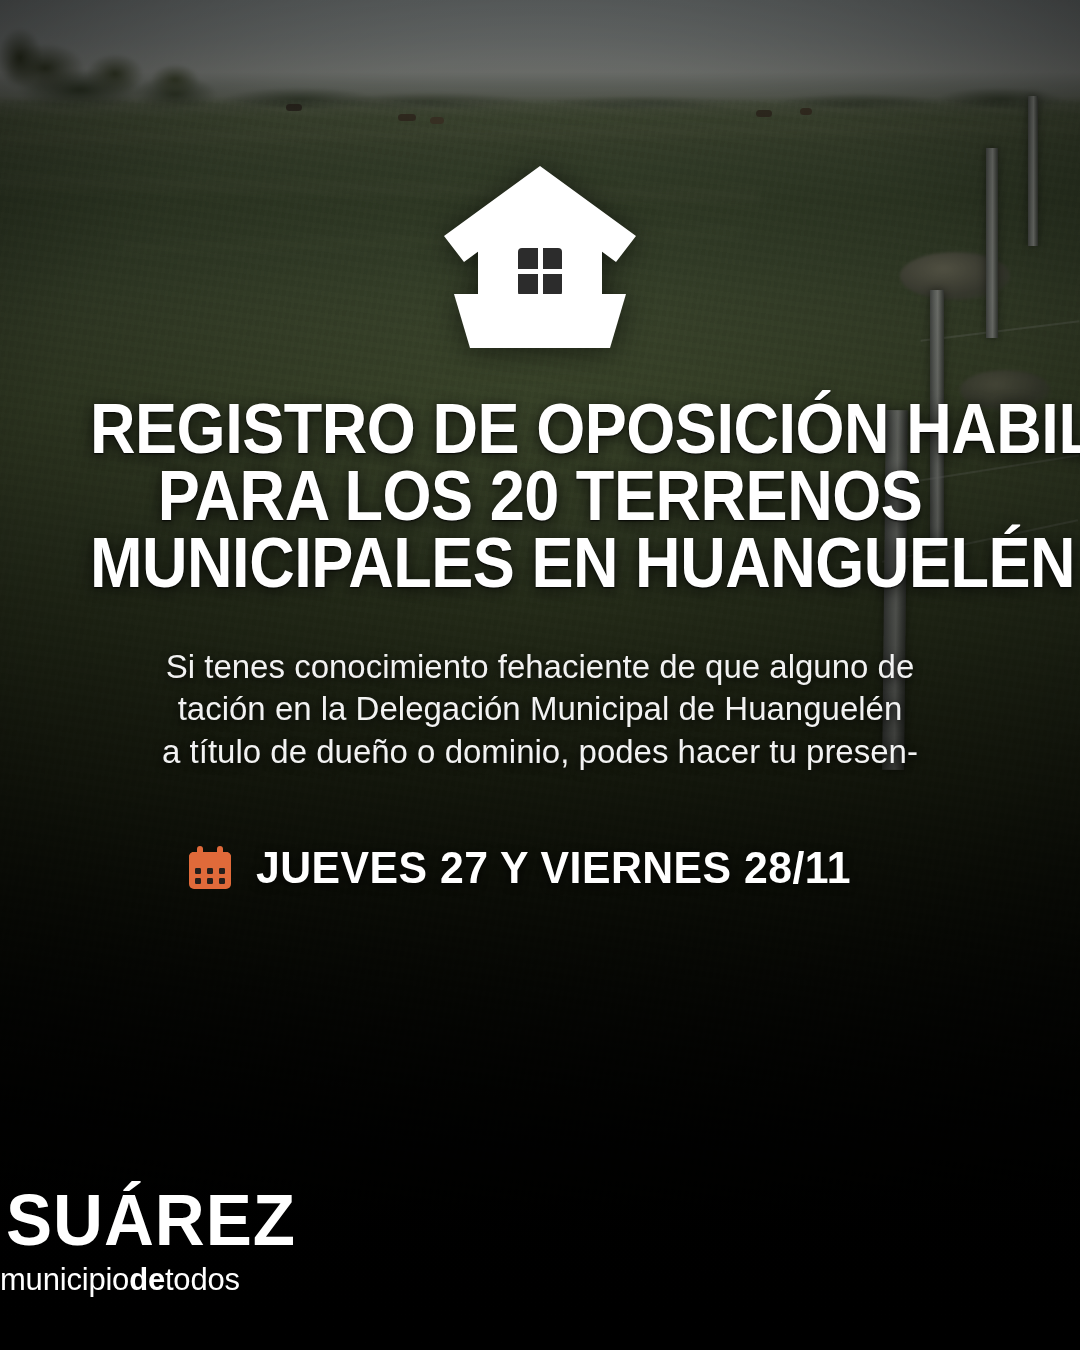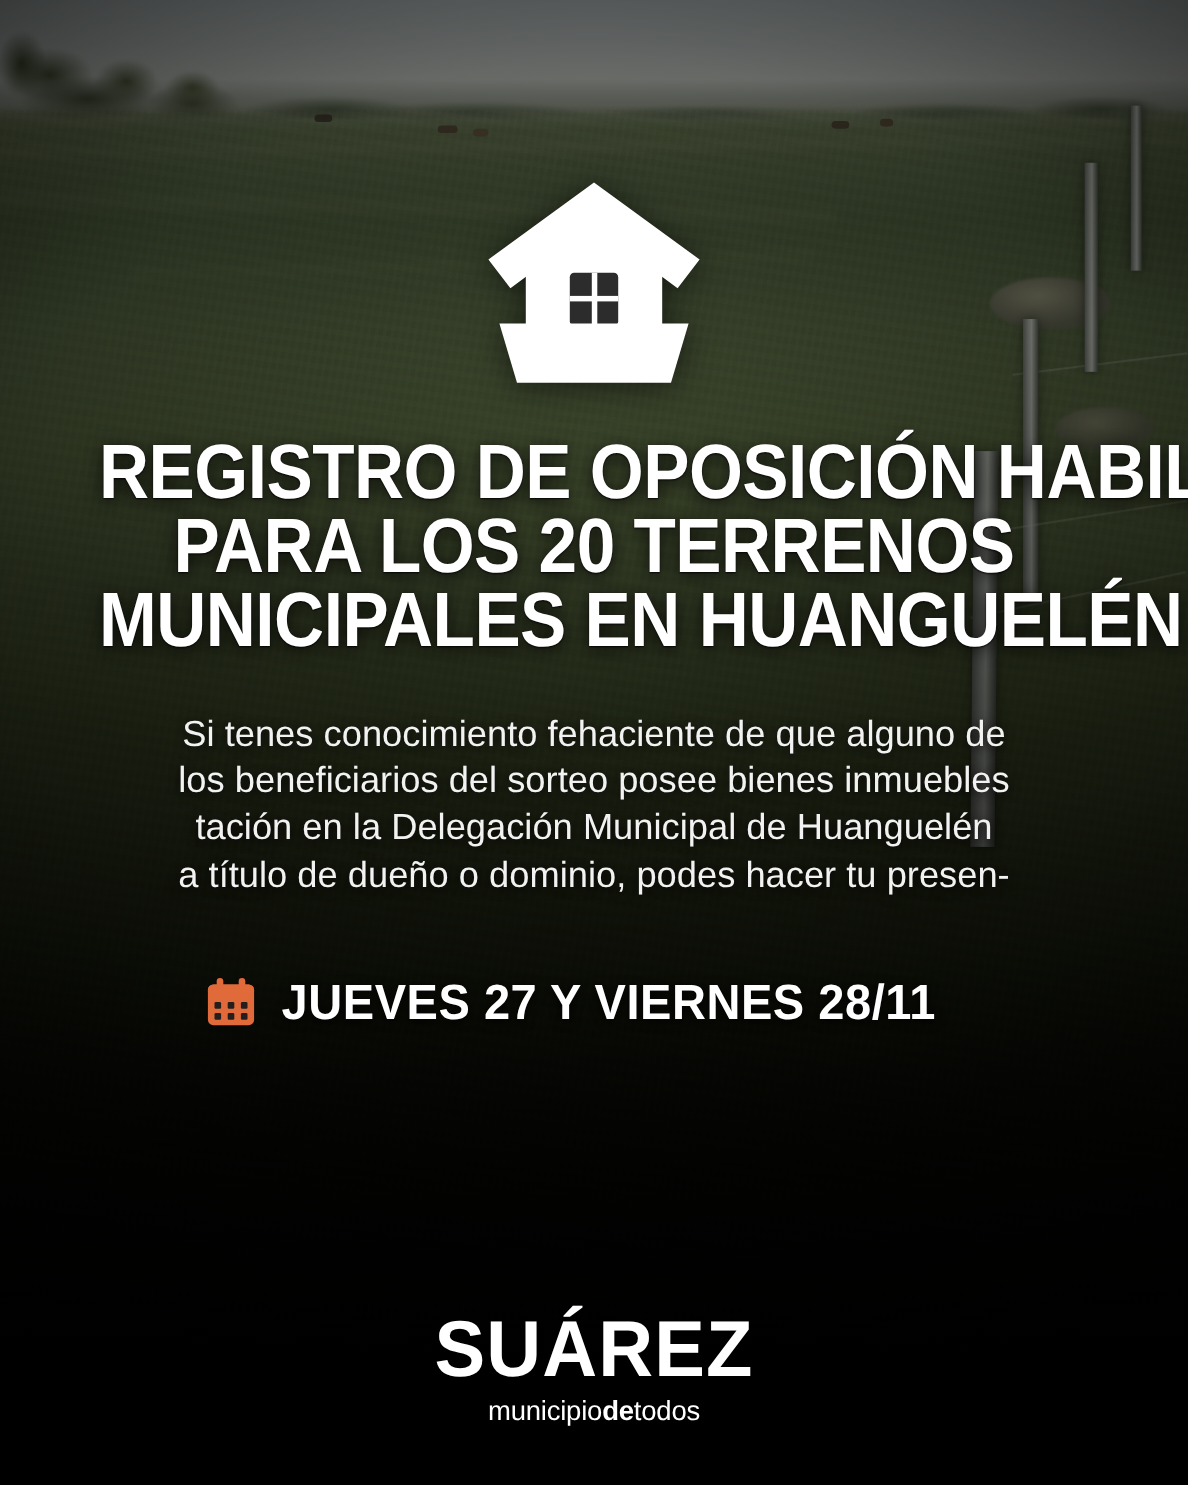--- a/index.html
+++ b/index.html
@@ -214,36 +214,36 @@
     transform: scaleX(0.95);
     transform-origin: left center;
     text-shadow: 0 2px 10px rgba(0,0,0,0.85);
     white-space: nowrap;
   }
 
   .brand {
     position: absolute;
     left: 0; right: 0;
     bottom: 52px;
-    text-align: center;
+    text-align: left;
   }
   .brand-main {
     color: #ffffff;
     font-family: "Liberation Sans Narrow", "Liberation Sans", sans-serif;
     font-weight: 700;
     font-size: 72px;
     letter-spacing: 1px;
     transform: scaleX(0.96);
     display: inline-block;
     line-height: 1;
   }
   .brand-sub {
     margin-top: 6px;
     color: #ffffff;
-    font-size: 25px;
+    font-size: 31px;
     letter-spacing: -0.2px;
   }
   .brand-sub .thin { font-weight: 300; }
   .brand-sub .bold { font-weight: 700; }
 </style>
 </head>
 <body>
 
 <div class="poster">
 
@@ -293,21 +293,20 @@
     </svg>
 
     <h1 class="headline">
       <span class="ln">REGISTRO DE OPOSICIÓN HABILITADO</span>
       <span class="ln">PARA LOS 20 TERRENOS</span>
       <span class="ln">MUNICIPALES EN HUANGUELÉN</span>
     </h1>
 
     <div class="body-copy">
       <span class="ln">Si tenes conocimiento fehaciente de que alguno de</span>
-      <span class="ln">los beneficiarios del sorteo posee bienes inmuebles</span>
       <span class="ln">tación en la Delegación Municipal de Huanguelén</span>
       <span class="ln">a título de dueño o dominio, podes hacer tu presen-</span>
     </div>
 
     <div class="schedule">
 
       <div class="sched-row">
         <svg class="sched-icon" viewBox="0 0 48 48" aria-hidden="true">
           <rect x="3" y="8" width="42" height="37" rx="5" fill="#e06a3a"></rect>
           <rect x="3" y="8" width="42" height="11" rx="5" fill="#e06a3a"></rect>

